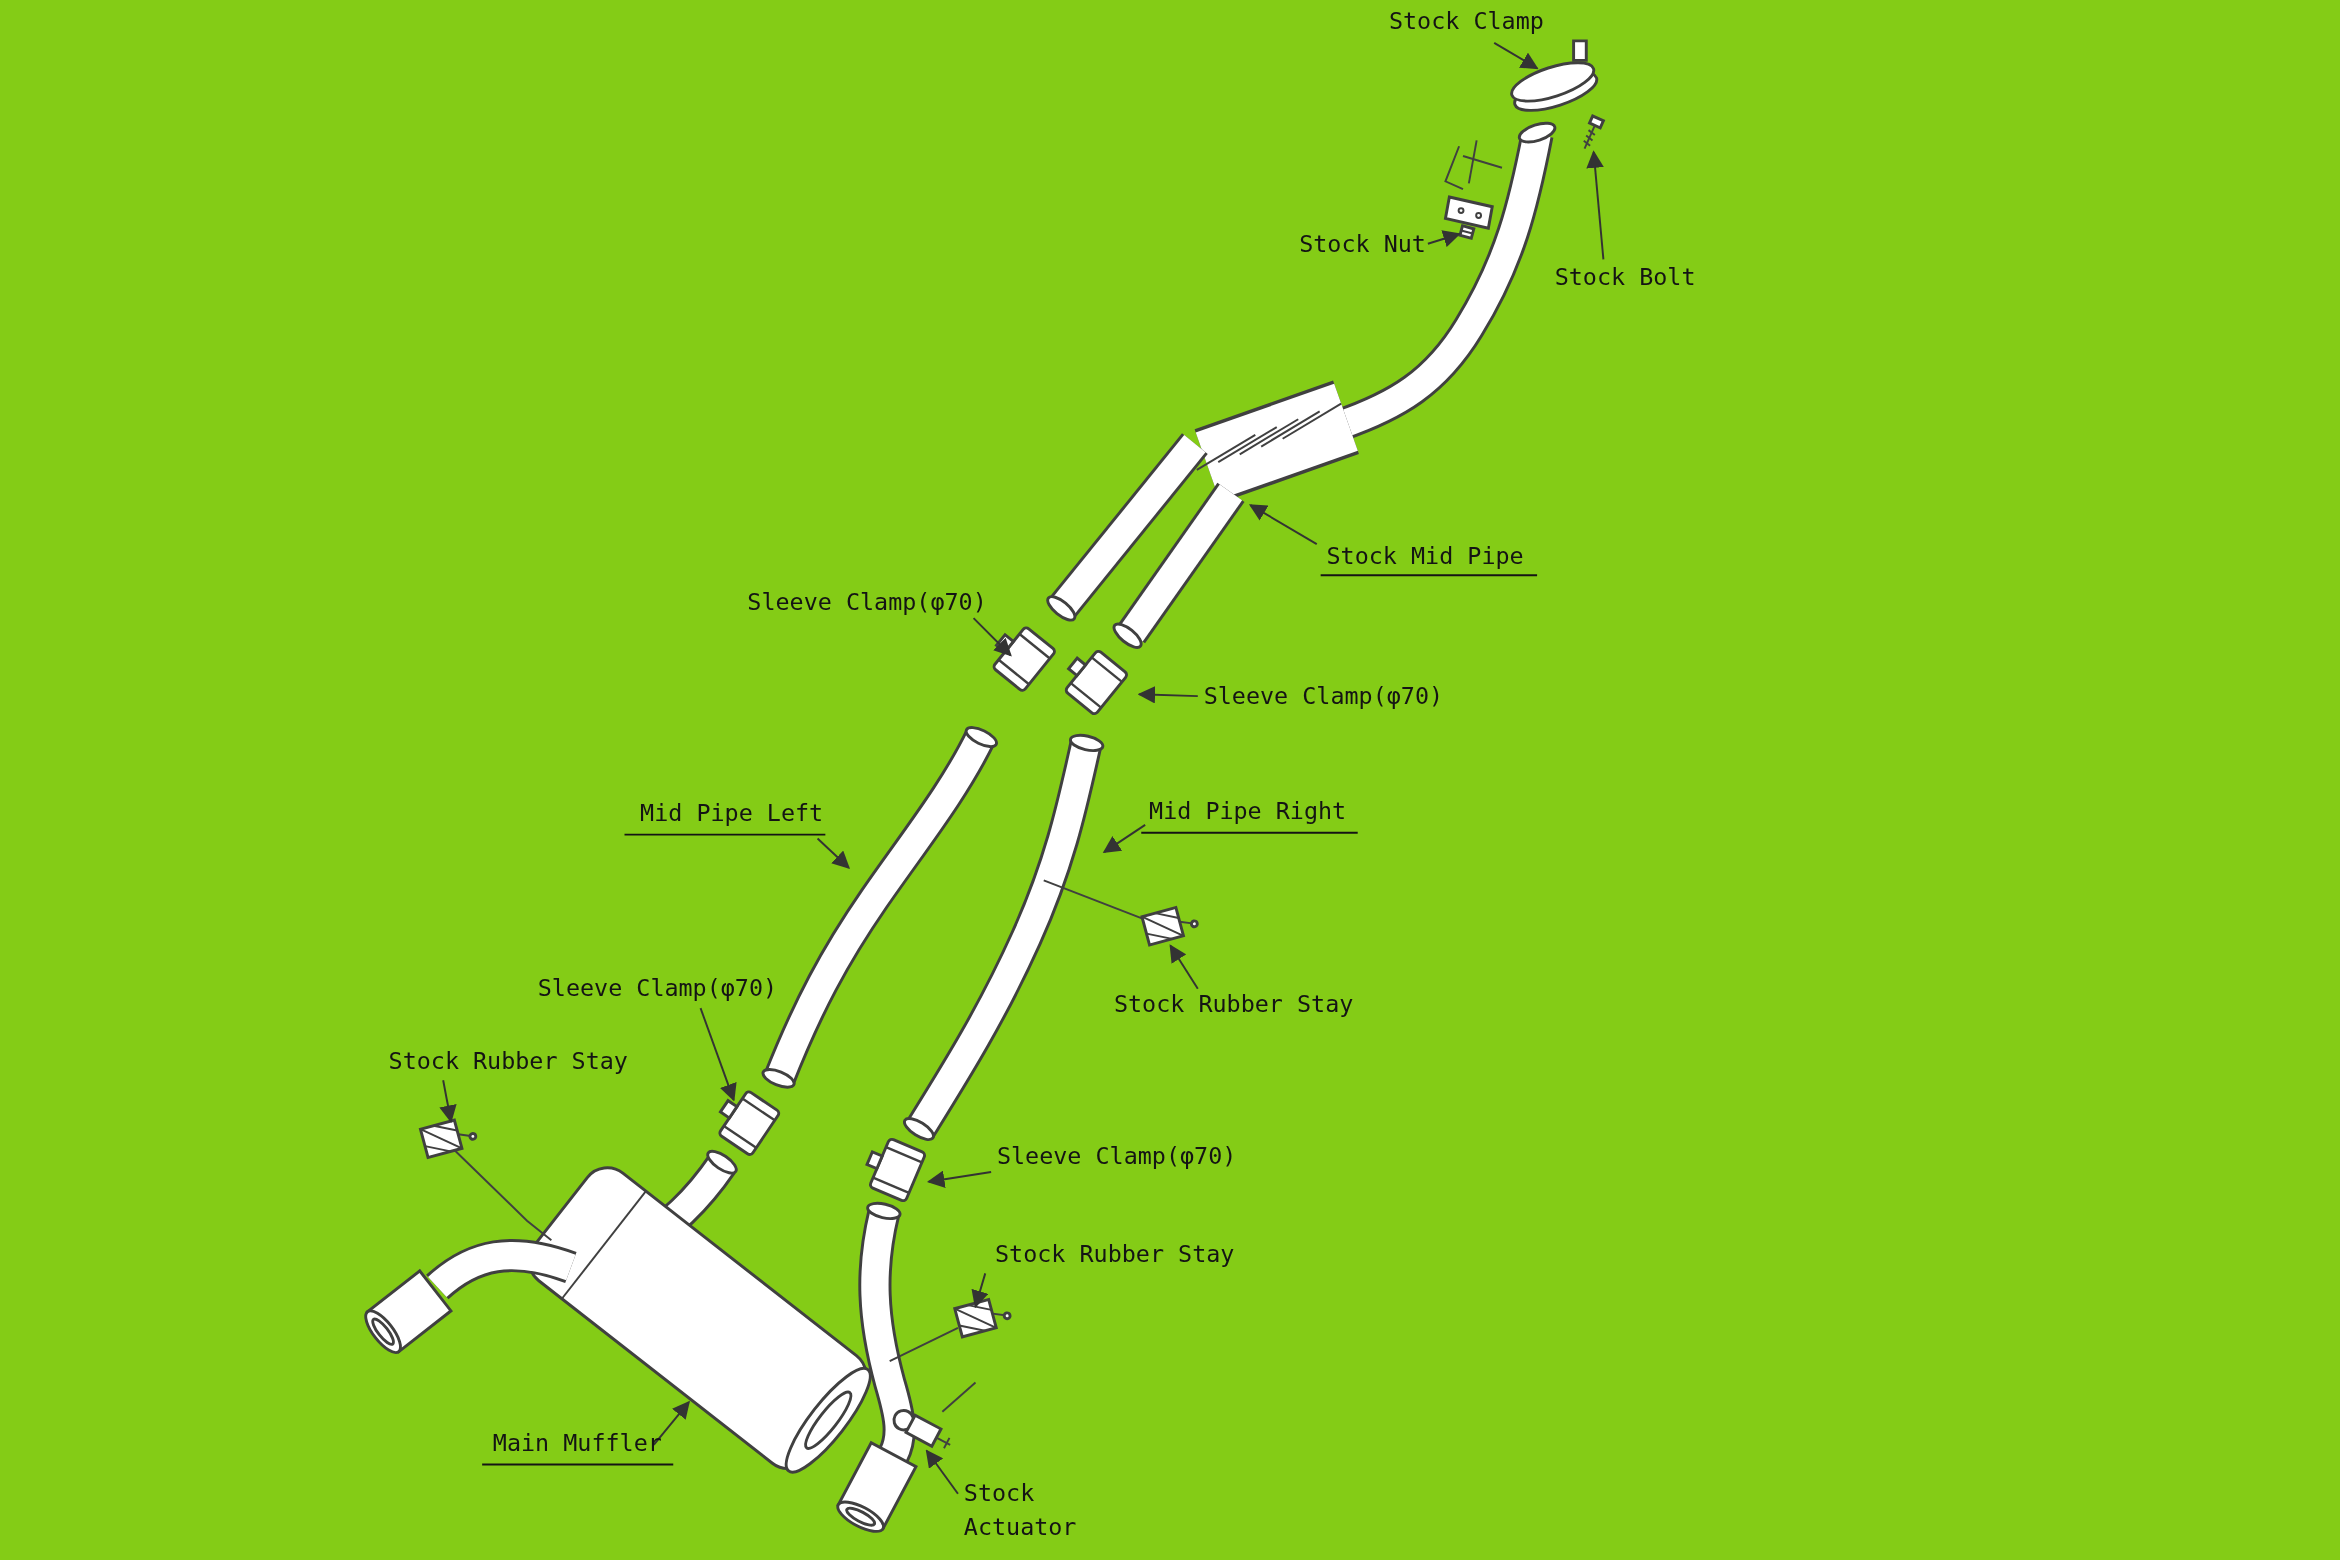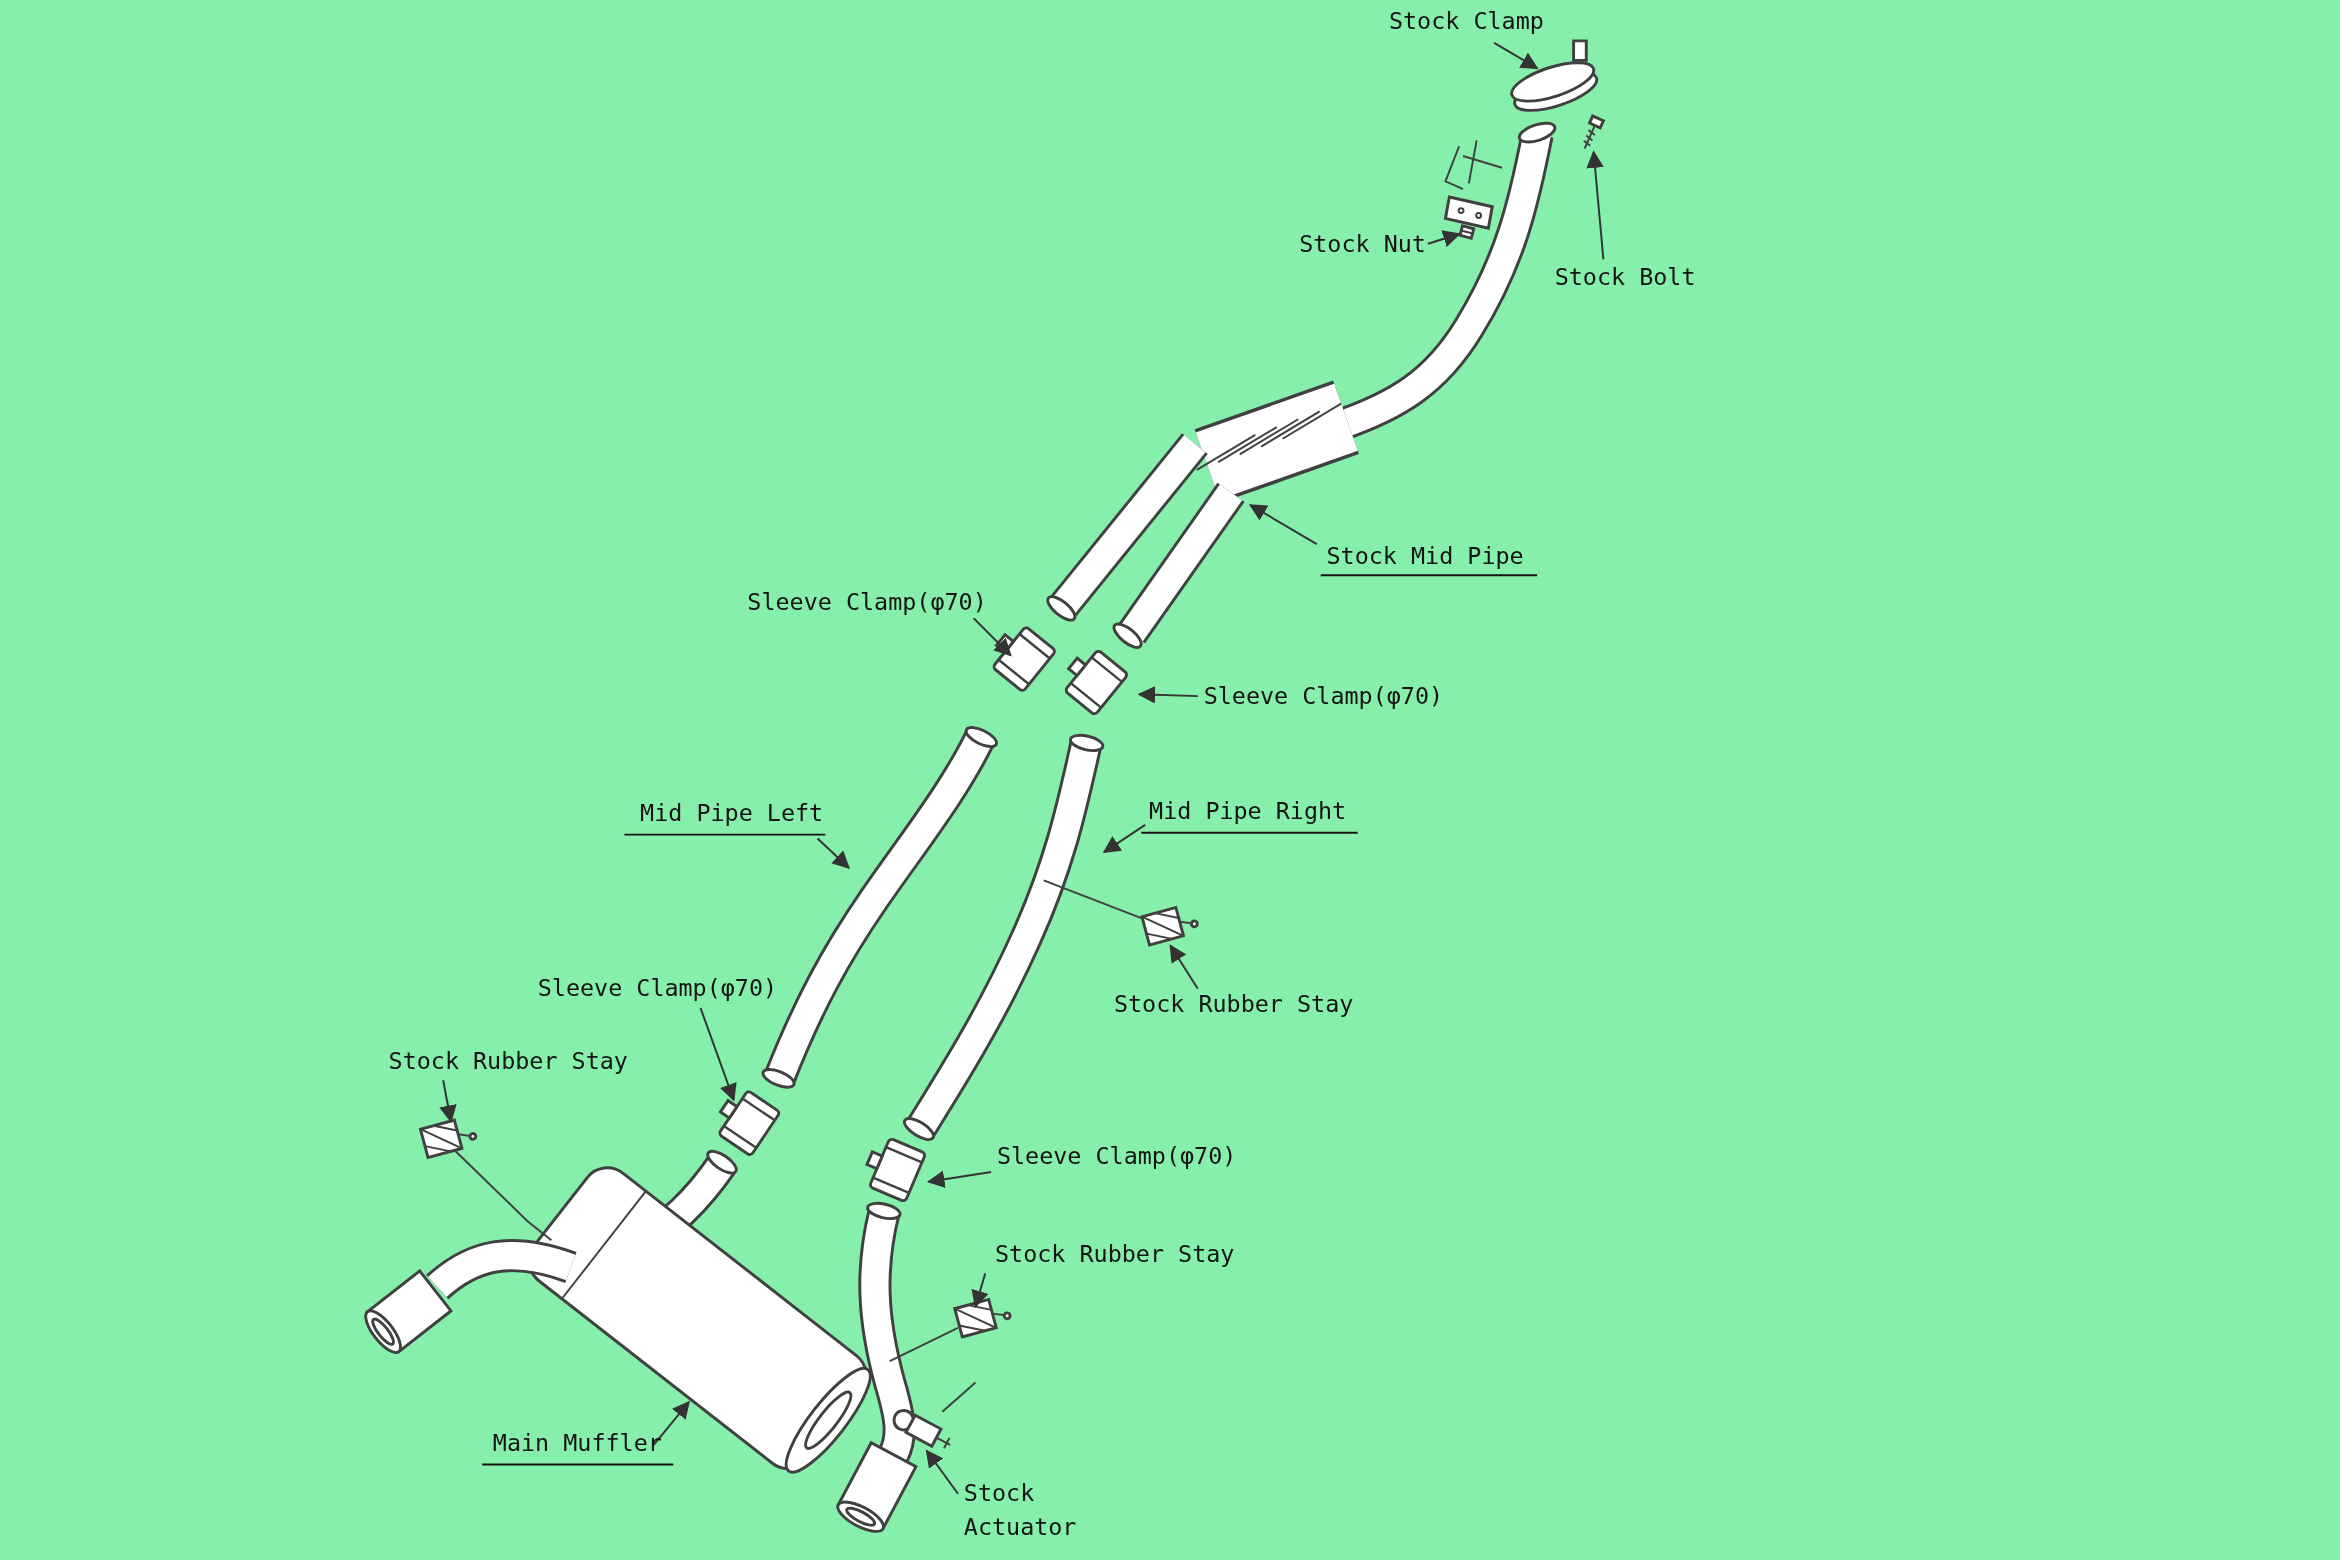--- a/index.html
+++ b/index.html
@@ -1,16 +1,16 @@
 <!DOCTYPE html>
 <html><head>
 <meta charset="utf-8">
 <style>
   html,body{margin:0;padding:0;background:#ffffff;}
-  .stage{position:relative;width:2341px;height:1560px;background:#86efac;overflow:hidden;}
+  .stage{position:relative;width:2341px;height:1560px;background:#84cc16;overflow:hidden;}
   svg{display:block;}
   .pO{fill:none;stroke:#404040;stroke-width:34;}
   .pI{fill:none;stroke:#ffffff;stroke-width:28;}
   .pOw{fill:none;stroke:#404040;stroke-width:80;}
   .pIw{fill:none;stroke:#ffffff;stroke-width:73;}
   .ln{fill:none;stroke:#404040;stroke-width:2.5;}
   .lnF{fill:#ffffff;stroke:#404040;stroke-width:3;}
   .thin{fill:none;stroke:#404040;stroke-width:2;}
   .leader{fill:none;stroke:#333333;stroke-width:2;}
   .lbl{font-family:"DejaVu Sans Mono","Liberation Mono",monospace;font-size:24px;fill:#141414;}

